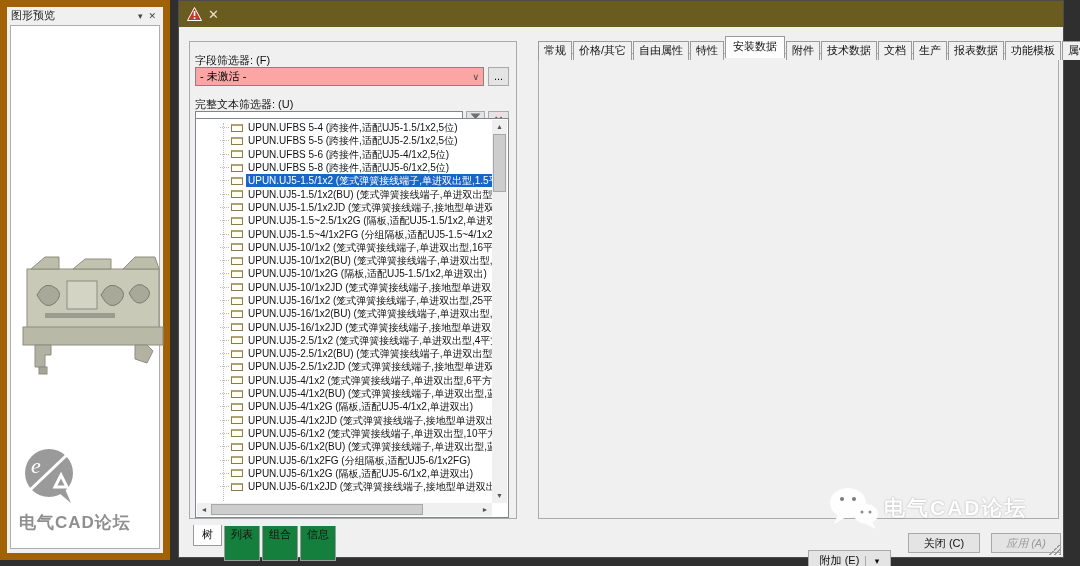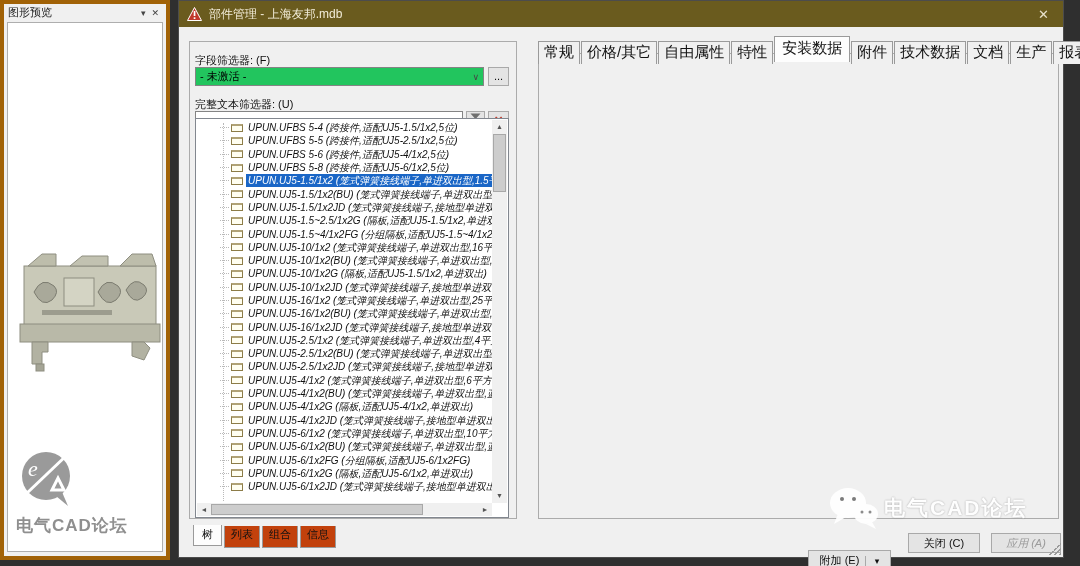--- a/index.html
+++ b/index.html
@@ -4,21 +4,21 @@
 <style>
   * { box-sizing: border-box; }
   html,body { margin:0; padding:0; }
   body {
     width:1080px; height:566px; position:relative; overflow:hidden;
     background:#2f2f2f; font-family:"Liberation Sans",sans-serif;
     -webkit-font-smoothing:antialiased;
   }
   
   .preview-panel { position:absolute; left:0; top:0; width:170px; height:560px;
-    background:#f0f0f0; border:4px solid #a16207; }
+    background:#f0f0f0; border:7px solid #a16207; }
   .preview-title { height:17px; display:flex; align-items:center; padding:0 4px;
     font-size:11px; color:#222; }
   .preview-title .sp { flex:1; }
   .pt-icn { font-size:9px; color:#444; padding:0 3px; cursor:default; }
   .preview-body { position:absolute; left:3px; top:18px; right:3px; bottom:4px;
     background:#fff; border:1px solid #aeaeae; }
   .terminal-img { position:absolute; left:4px; top:225px; }
   .forum-logo { position:absolute; left:8px; bottom:14px; width:150px; text-align:left; }
   .forum-logo .txt { font-size:17px; font-weight:bold; color:#8f8f8f; letter-spacing:1px; }
   
@@ -29,36 +29,36 @@
   .titlebar .t { color:#f2ecd8; font-size:12px; margin-left:7px; flex:1;
     white-space:nowrap; overflow:hidden; }
   .titlebar .close { color:#e8e2cc; font-size:13px; padding:0 6px; cursor:default; }
   .wbody { position:absolute; left:0; top:26px; right:0; bottom:0; }
   .abs { position:absolute; }
   .lbl { position:absolute; font-size:11px; color:#111; white-space:nowrap; }
   .groupbox { position:absolute; border:1px solid #ababab; background:#f0f0f0; }
   
   .tb { position:absolute; background:#fff; border:1px solid #848484; font-size:11px;
     color:#000; padding:1px 4px; line-height:14px; white-space:nowrap; overflow:hidden; }
-  .dd { background:#22c55e; }
+  .dd { background:#fca5a5; }
   .dd .chev { position:absolute; right:4px; top:2px; font-size:9px; color:#444; }
   .btn { position:absolute; background:#e4e4e4; border:1px solid #a9a9a9; font-size:11px;
     color:#111; text-align:center; cursor:default; line-height:17px; }
   .btn.sm { line-height:16px; }
   .btn.disabled { color:#9b9b9b; }
   .cb { position:absolute; width:12px; height:12px; background:#fff; border:1px solid #555; }
   
   .tabs { position:absolute; white-space:nowrap; }
-  .tab { display:inline-block; vertical-align:bottom; font-size:15px; color:#111;
+  .tab { display:inline-block; vertical-align:bottom; font-size:11px; color:#111;
     background:#f0f0f0; border:1px solid #9a9a9a; border-bottom:none;
     padding:1px 5px 2px 5px; margin-right:1px; position:relative; top:2px; cursor:default; }
   .tab.sel { background:#fdfdfd; padding:2px 7px 4px 7px; top:0; z-index:3; }
   .pagebox { position:absolute; border:1px solid #ababab; background:#f0f0f0; z-index:1; }
   
-  .treebox { position:absolute; background:#fff; border:1px solid #82878f;font-style:italic; }
+  .treebox { position:absolute; background:#fff; border:1px solid #82878f; }
   .treerows { position:absolute; left:1px; top:2px; right:16px; bottom:14px; overflow:hidden; }
   .guide { position:absolute; left:27px; top:4px; bottom:16px; width:0;
     border-left:1px dotted #b9b9b9; }
   .trow { height:13.3px; line-height:13px; font-size:10px; white-space:nowrap;
     display:flex; align-items:center; color:#111; }
   .trow .dash { width:9px; height:0; border-top:1px dotted #b9b9b9; margin-left:23px; flex:none; }
   .trow .ticon { width:12px; height:8px; background:#fffef0; border:1px solid #8c7c48;
     border-top:2px solid #b0a276; margin:0 3px 0 2px; flex:none; }
   .trow .ttext { padding:0 2px; overflow:hidden; }
   .trow.sel .ttext { background:#1a66c6; color:#fff; }
@@ -67,22 +67,22 @@
   .vsb .ar { position:absolute; left:0; width:15px; height:14px; font-size:7px; color:#555;
     text-align:center; line-height:14px; background:#f0f0f0; }
   .vsb .thumb { position:absolute; left:1px; top:14px; width:13px; height:58px;
     background:#cdcdcd; border:1px solid #a8a8a8; }
   .hsb { position:absolute; left:1px; right:16px; bottom:1px; height:13px; background:#f0f0f0; }
   .hsb .ar { position:absolute; top:0; width:14px; height:13px; font-size:7px; color:#555;
     text-align:center; line-height:13px; }
   .hsb .thumb { position:absolute; left:14px; top:1px; width:72%; height:11px;
     background:#cdcdcd; border:1px solid #a8a8a8; }
   
-  .btab { display:inline-block; font-size:11px; color:#111; background:#c2410c;
-    border:1px solid #9a9a9a; border-top:none; padding:1px 6px 5px 6px; margin-right:2px;
+  .btab { display:inline-block; font-size:11px; color:#111; background:#15803d;
+    border:1px solid #9a9a9a; border-top:none; padding:1px 6px 18px 6px; margin-right:2px;
     cursor:default; }
   .btab.sel { background:#fdfdfd; padding:2px 8px 3px 8px; }
   .grip { position:absolute; right:2px; bottom:2px; width:12px; height:12px;
     background:
       linear-gradient(135deg, transparent 50%, #9a9a9a 50%, #9a9a9a 58%, transparent 58%,
       transparent 70%, #9a9a9a 70%, #9a9a9a 78%, transparent 78%,
       transparent 90%, #9a9a9a 90%); }
   
   .watermark { position:absolute; left:828px; top:486px; display:flex; align-items:center;
     z-index:50; opacity:.96; }
@@ -129,21 +129,20 @@
   </div>
 </div>
 
 <div class="win">
   <div class="titlebar">
     <svg width="15" height="14" viewBox="0 0 15 14">
       <polygon points="7.5,0.5 14.5,13.5 0.5,13.5" fill="#c0392b" stroke="#fff" stroke-width="1"></polygon>
       <rect x="6.7" y="4" width="1.7" height="5" fill="#fff"></rect>
       <rect x="6.7" y="10.3" width="1.7" height="1.7" fill="#fff"></rect>
     </svg>
-    <span class="t">部件管理 - 上海友邦.mdb</span>
     <span class="close">✕</span>
   </div>
   <div class="wbody">
 
     <div class="groupbox" style="left:10px; top:14px; width:328px; height:478px;"></div>
 
     <div class="lbl" style="left:16px; top:26px;">字段筛选器: (F)</div>
     <div class="tb dd" style="left:16px; top:40px; width:289px; height:19px;">
       <span>- 未激活 -</span>
       <span class="chev">∨</span>

